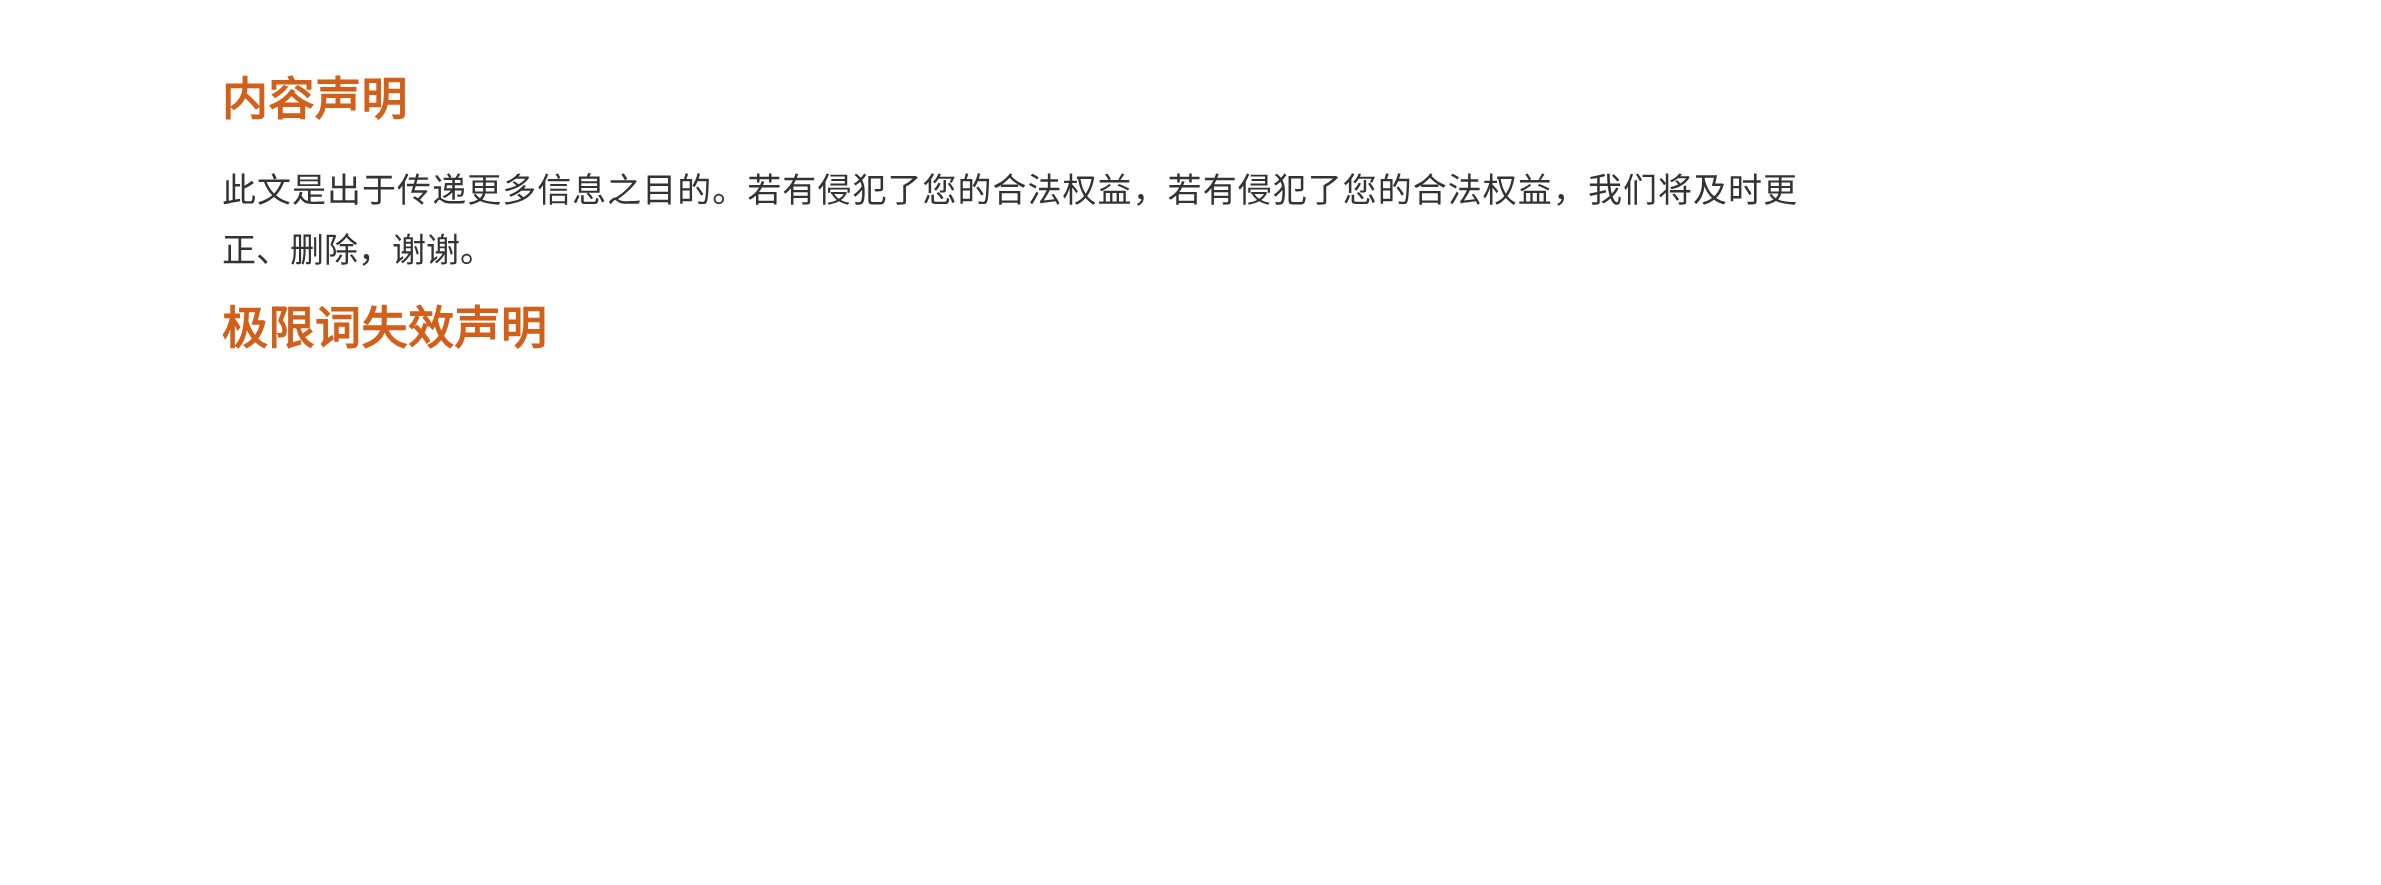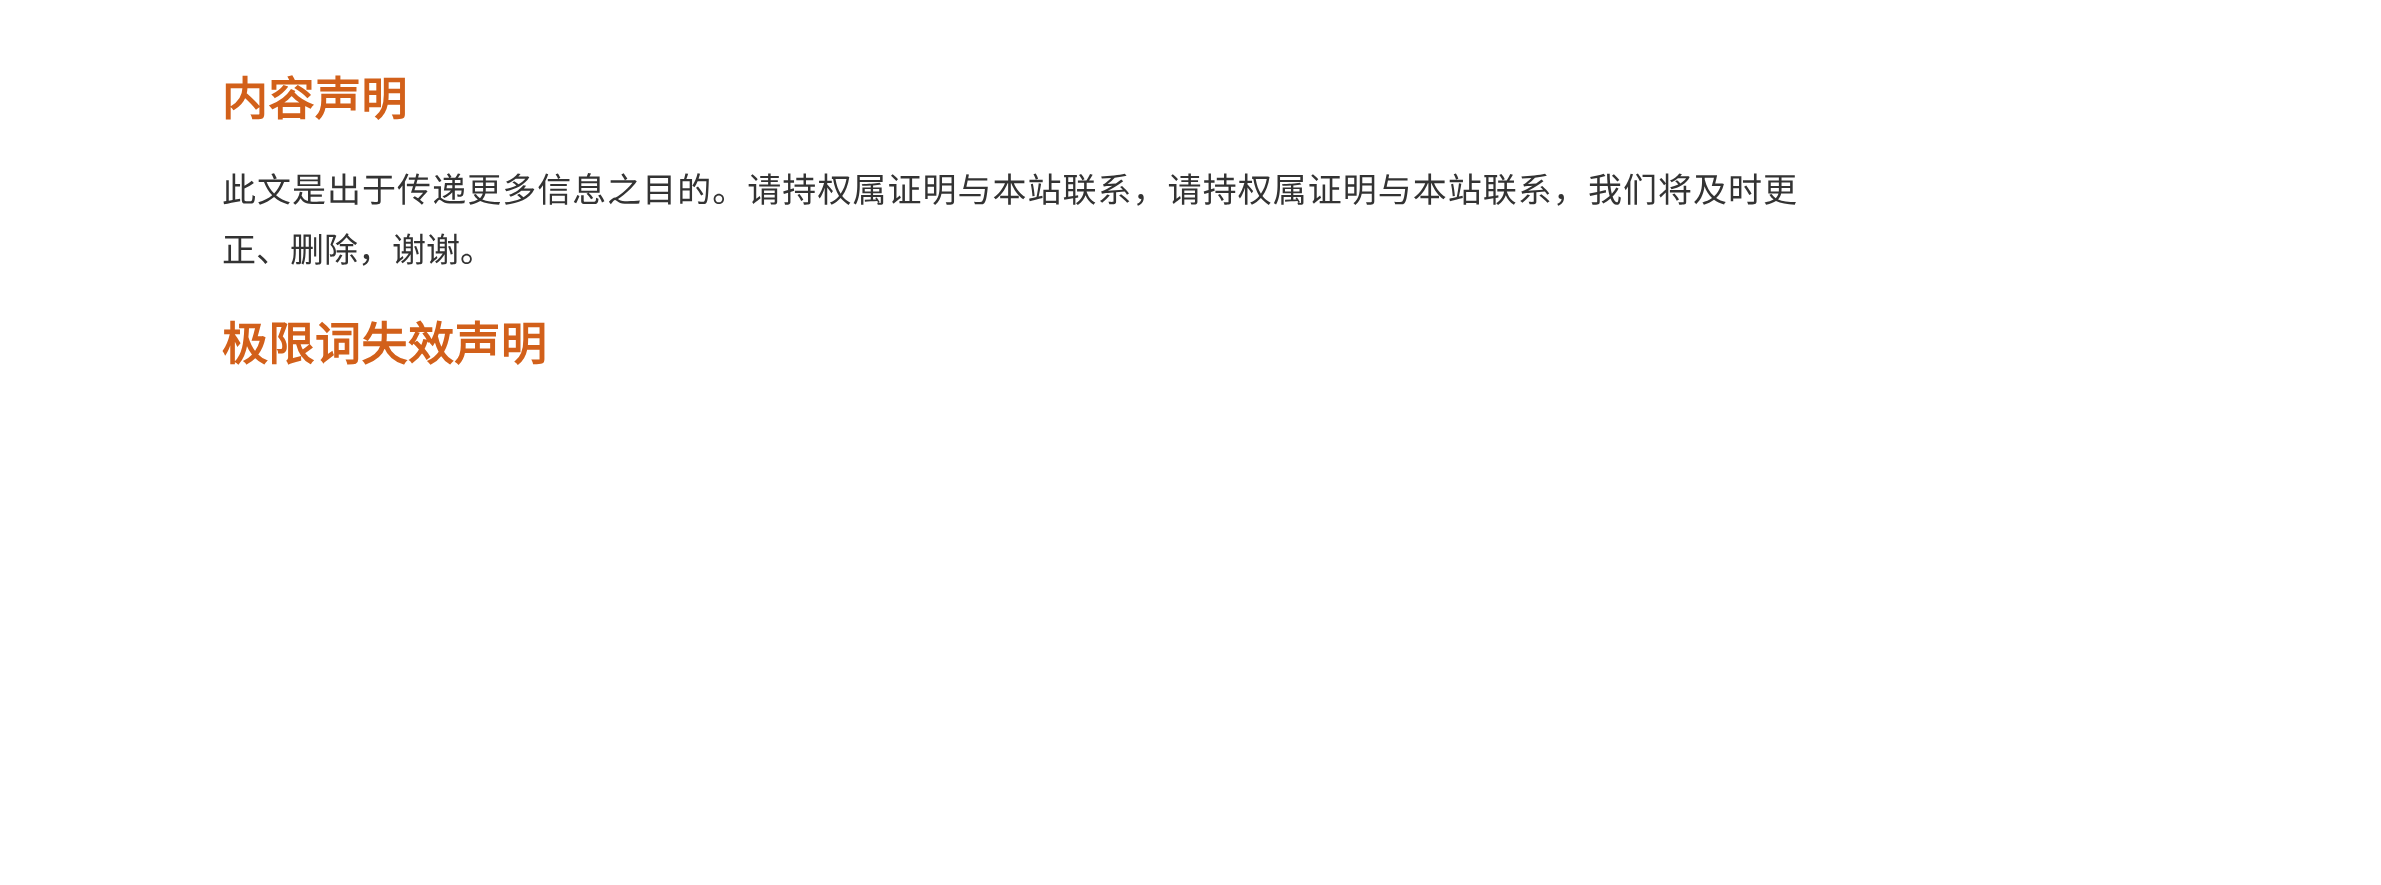--- a/index.html
+++ b/index.html
@@ -17,21 +17,22 @@
   .page {
     box-sizing: border-box;
     width: 1917px;
     height: 885px;
     padding: 70px 120px 0 222px;
   }
   .section {
     margin: 0;
   }
   .section + .section {
-    margin-top: 34px;
+    margin-top: 22px;
+    font-family: Liberation Mono, monospace;
   }
   .heading {
     font-size: 46px;
     font-weight: bold;
     line-height: 1.3;
     color: #d2601a;
     margin: 0 0 30px 0;
     letter-spacing: 0.5px;
   }
   .paragraph {
@@ -53,20 +54,20 @@
     margin-bottom: 28px;
   }
 </style>
 </head>
 <body>
 
 <div class="page">
 
   <section class="section section-statement">
     <h2 class="heading">内容声明</h2>
-    <p class="paragraph">此文是出于传递更多信息之目的。请持权属证明与本站联系，请持权属证明与本站联系，我们将及时更正、删除，谢谢。</p>
+    <p class="paragraph">此文是出于传递更多信息之目的。若有侵犯了您的合法权益，若有侵犯了您的合法权益，我们将及时更正、删除，谢谢。</p>
   </section>
 
   <section class="section section-disclaimer">
     <h2 class="heading">极限词失效声明</h2>
   </section>
 
 </div>
 
 </body></html>

